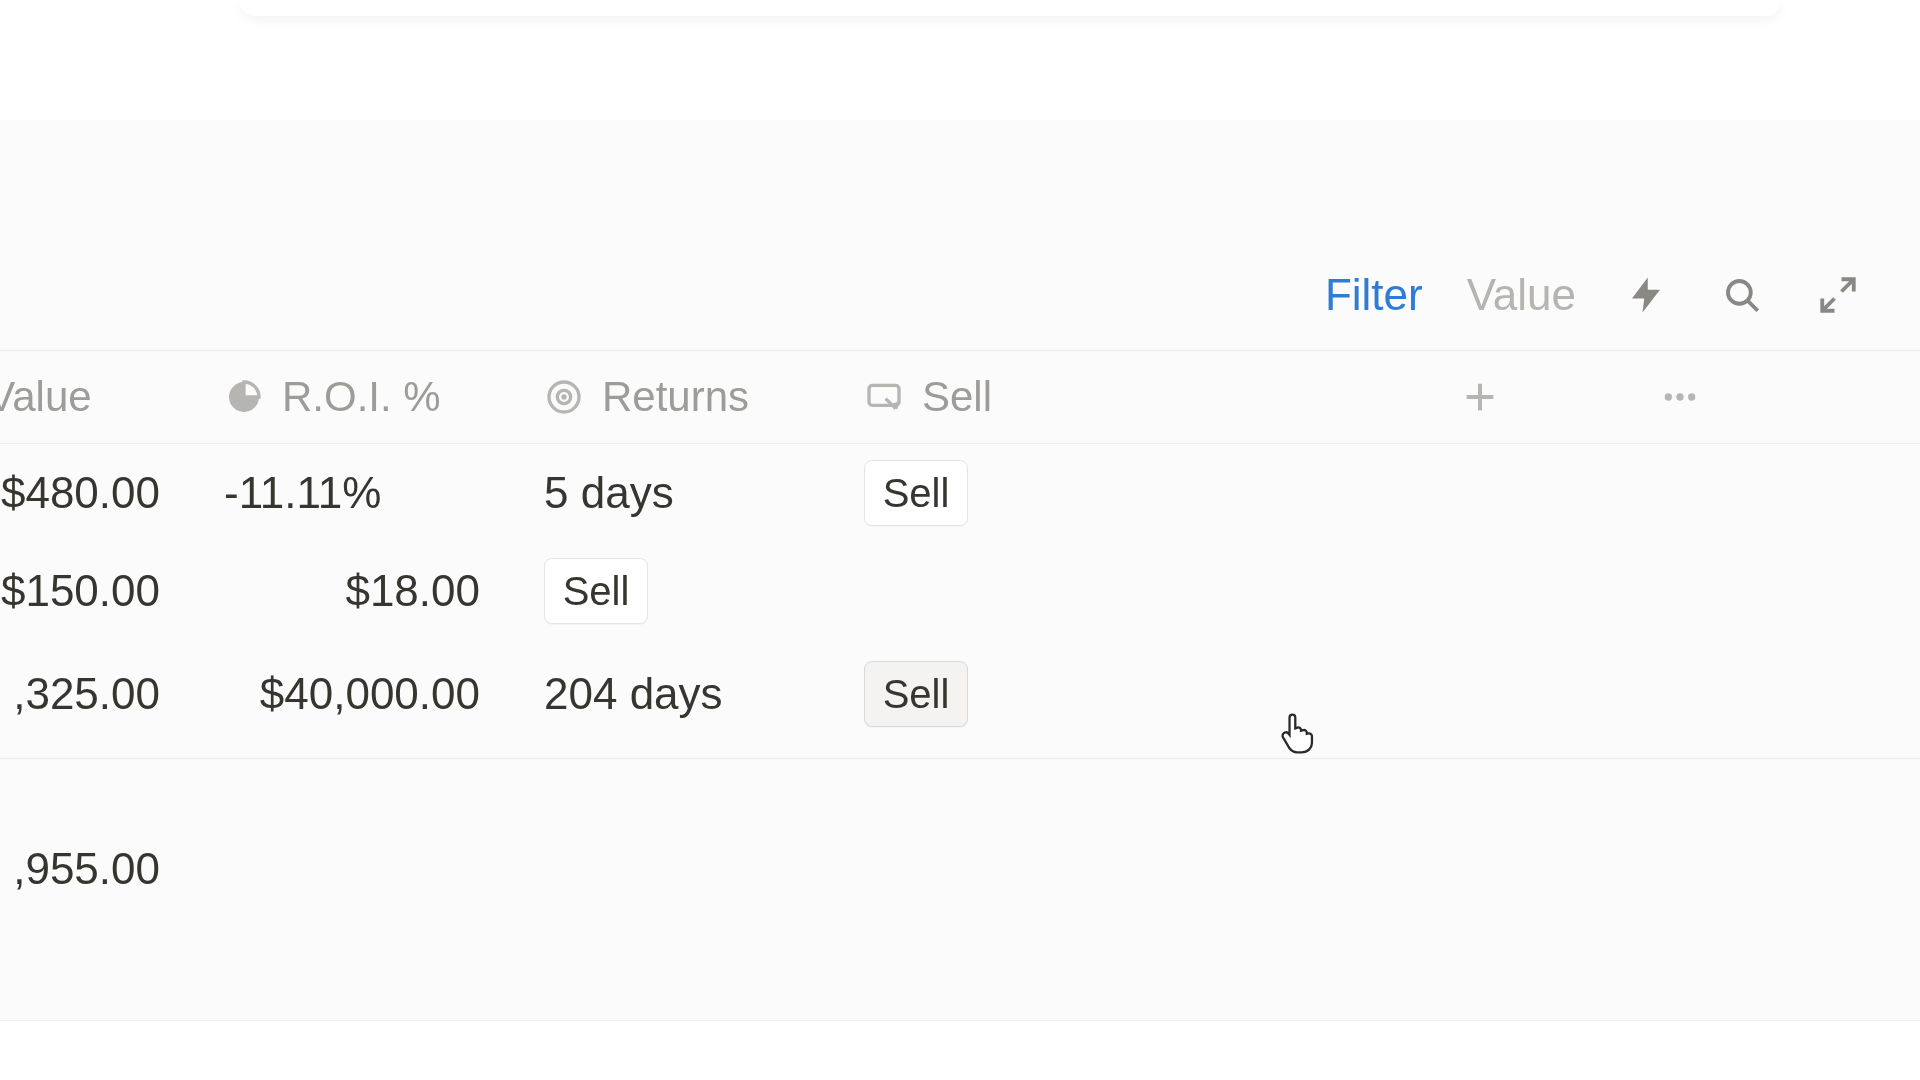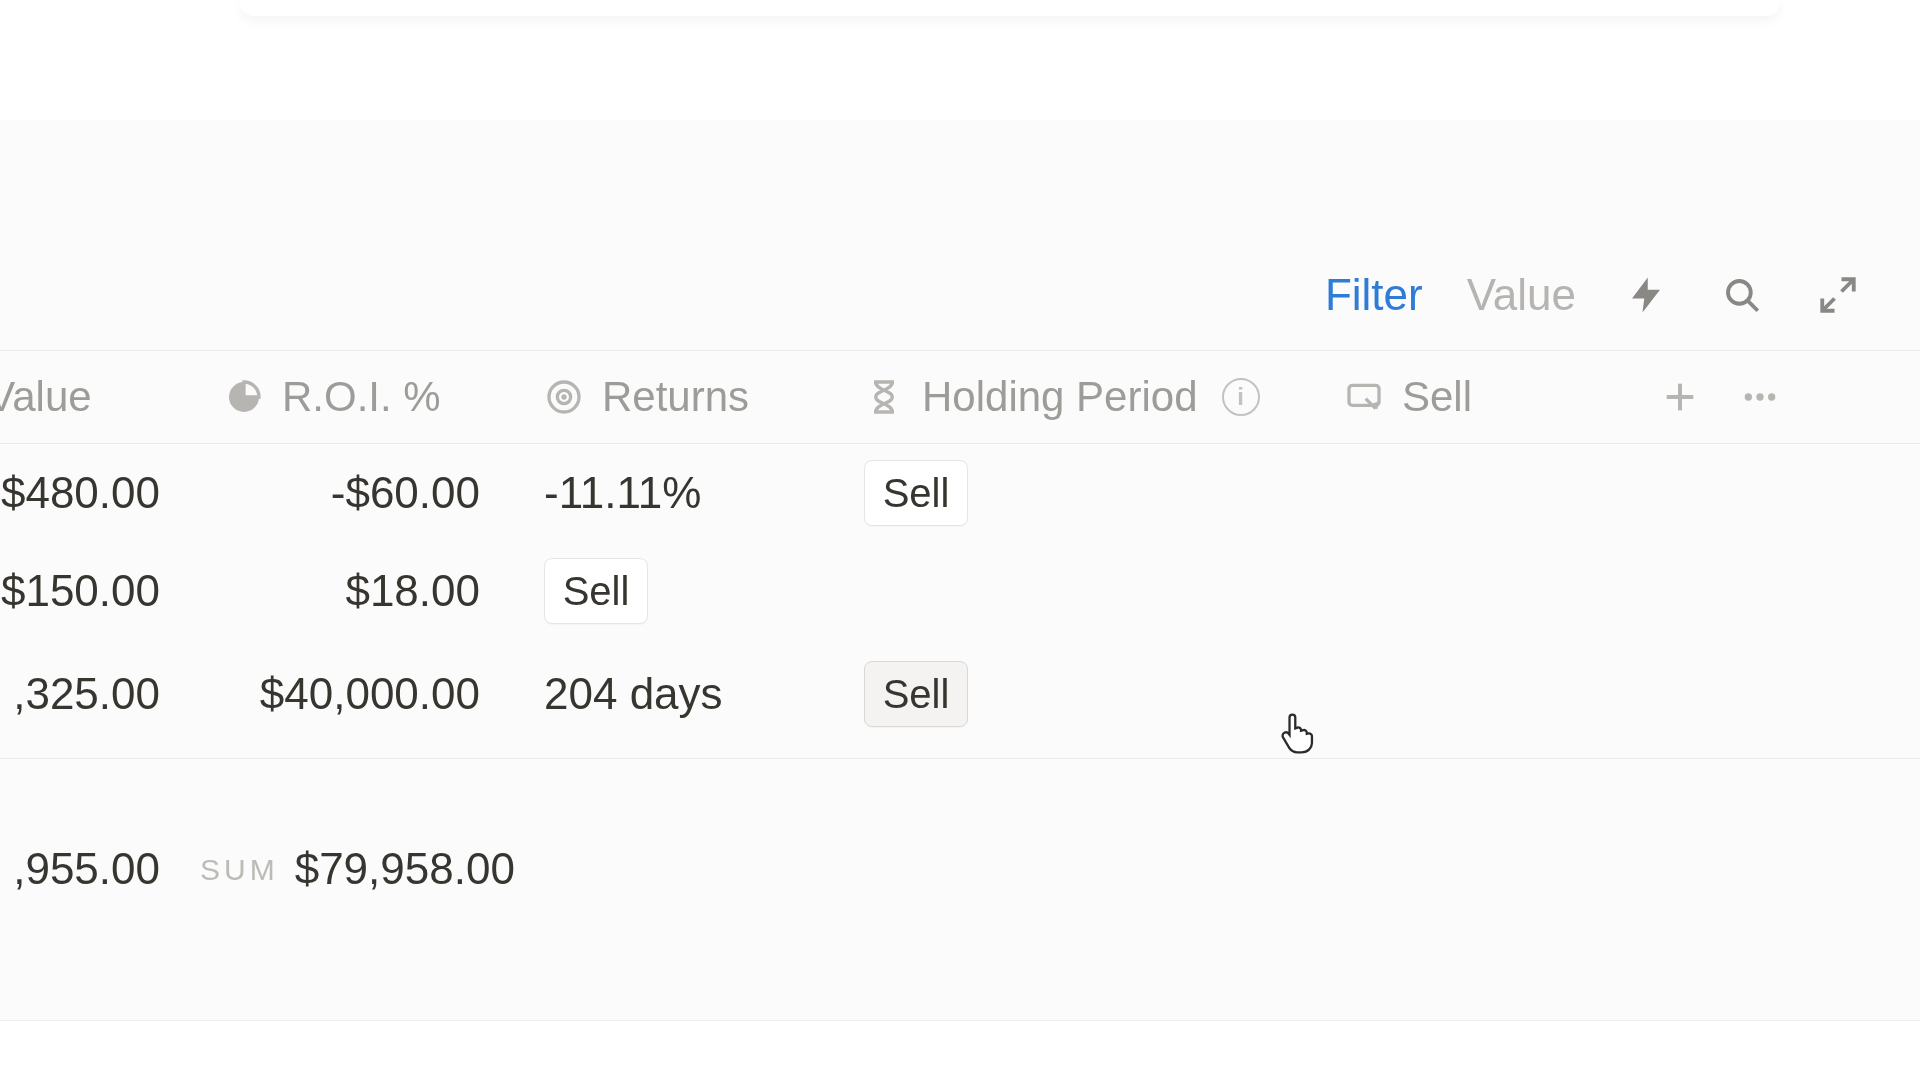--- a/index.html
+++ b/index.html
@@ -218,27 +218,20 @@
     <div class="th">
       <svg class="col-ic" viewBox="0 0 24 24">
         <circle cx="12" cy="12" r="9" fill="none" stroke-width="2"></circle>
         <circle cx="12" cy="12" r="4" fill="none" stroke-width="2"></circle>
         <circle cx="12" cy="12" r="1.6" fill="#b7b5b1" stroke="none"></circle>
       </svg>
       <span>Returns</span>
     </div>
     <div class="th">
       <svg class="col-ic" viewBox="0 0 24 24">
-        <path d="M6 3h12M6 21h12M7 3c0 5 10 5 10 9s-10 4-10 9M17 3c0 5-10 5-10 9s10 4 10 9" fill="none" stroke-width="2"></path>
-      </svg>
-      <span>Holding Period</span>
-      <span class="info">i</span>
-    </div>
-    <div class="th">
-      <svg class="col-ic" viewBox="0 0 24 24">
         <rect x="3" y="5" width="18" height="12" rx="2" fill="none" stroke-width="2"></rect>
         <path d="M13 13 l6 6 M17 17 l3 -1 l-1 3" fill="none" stroke-width="2"></path>
       </svg>
       <span>Sell</span>
     </div>
     <div class="addcol">
       <svg viewBox="0 0 24 24" stroke="#b7b5b1" stroke-width="2.4" fill="none">
           <line x1="12" y1="4" x2="12" y2="20"></line>
           <line x1="4" y1="12" x2="20" y2="12"></line>
         </svg>
@@ -247,22 +240,22 @@
       <svg viewBox="0 0 24 24" fill="#b7b5b1">
           <circle cx="5" cy="12" r="2.2"></circle>
           <circle cx="12" cy="12" r="2.2"></circle>
           <circle cx="19" cy="12" r="2.2"></circle>
         </svg>
     </div>
   </div>
 
   <div class="row">
     <div class="cell right">$480.00</div>
-    <div class="cell right">-$60.00</div>
     <div class="cell">-11.11%</div>
+    <div class="cell">5 days</div>
     <div>
         <button class="sell-btn">Sell</button>
       </div>
     <div></div>
       <div></div>
   </div>
 
   <div class="row">
     <div class="cell right">$150.00</div>
     <div class="cell right">$18.00</div>
@@ -279,23 +272,20 @@
     <div class="cell">204 days</div>
     <div>
         <button class="sell-btn hovered">Sell</button>
       </div>
     <div></div>
       <div></div>
   </div>
 
   <div class="sumrow">
     <div class="sumcell right">,955.00</div>
-    <div class="sumcell right">
-      <span class="sumlabel">SUM</span><span>$79,958.00</span>
-    </div>
     <div></div>
       <div></div>
       <div></div>
       <div></div>
       <div></div>
   </div>
 
 </div>
 
 <div class="cursor">

